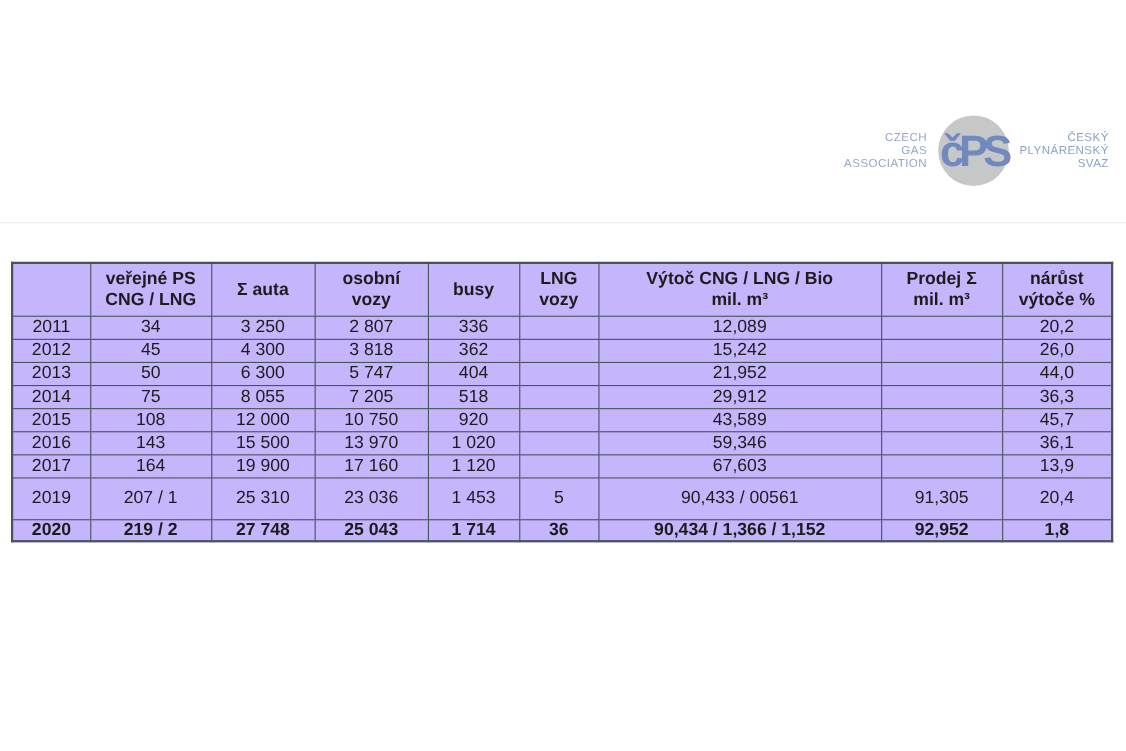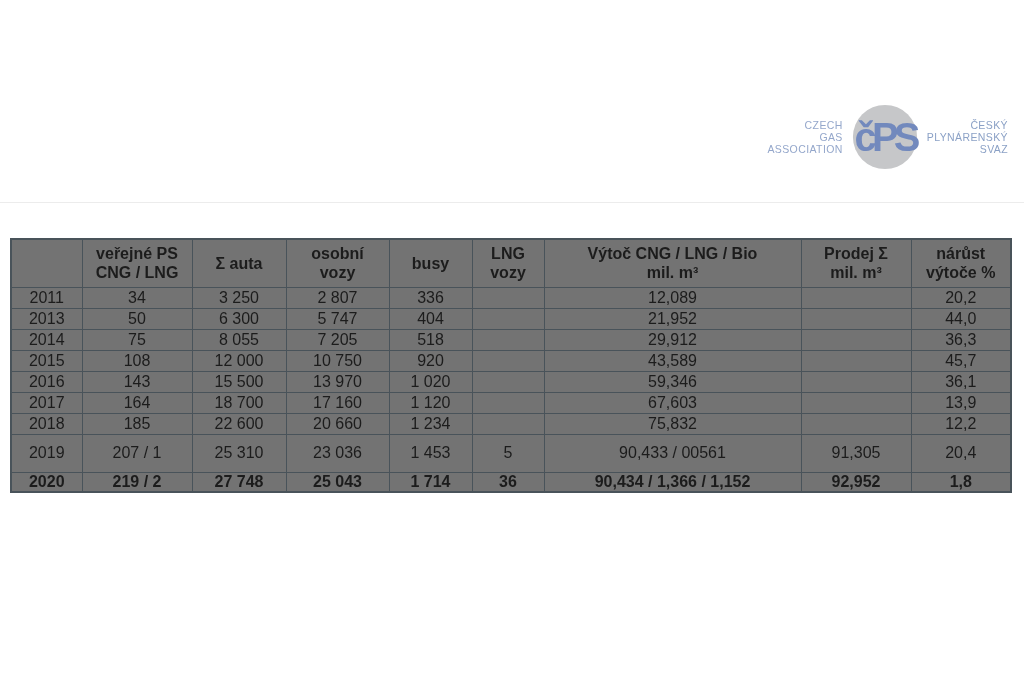--- a/index.html
+++ b/index.html
@@ -33,21 +33,21 @@
   }
   .logo-left { text-align: right; color: #94a7cb; font-size: 10.5px; line-height: 12px; letter-spacing: 0.4px; margin-left: 24px; }
   .logo-right { text-align: right; color: #8ba1c6; font-size: 10.5px; line-height: 12px; letter-spacing: 0.4px; }
   .logo-mark { width: 70px; height: 70px; flex: 0 0 auto; }
 
   
   table.data {
     position: absolute; left: 10px; top: 238px;
     width: 1000px;
     border-collapse: collapse; table-layout: fixed;
-    background: #737373;
+    background: #c4b5fd;
     border: 2px solid #49535a;
   }
   table.data th, table.data td {
     border: 1px solid #49535a;
     text-align: center; vertical-align: middle;
     font-size: 16px; color: #1c1c1c;
     padding: 0 2px; overflow: hidden;
   }
   table.data th { font-weight: bold; white-space: pre-line; line-height: 19px; }
   tr.r-head { height: 48px; }
@@ -119,20 +119,31 @@
         <td>34</td>
         <td>3 250</td>
         <td>2 807</td>
         <td>336</td>
         <td></td>
         <td>12,089</td>
         <td></td>
         <td>20,2</td>
       </tr>
       <tr class="r-sm">
+        <td>2012</td>
+        <td>45</td>
+        <td>4 300</td>
+        <td>3 818</td>
+        <td>362</td>
+        <td></td>
+        <td>15,242</td>
+        <td></td>
+        <td>26,0</td>
+      </tr>
+      <tr class="r-sm">
         <td>2013</td>
         <td>50</td>
         <td>6 300</td>
         <td>5 747</td>
         <td>404</td>
         <td></td>
         <td>21,952</td>
         <td></td>
         <td>44,0</td>
       </tr>
@@ -165,38 +176,27 @@
         <td>13 970</td>
         <td>1 020</td>
         <td></td>
         <td>59,346</td>
         <td></td>
         <td>36,1</td>
       </tr>
       <tr class="r-sm">
         <td>2017</td>
         <td>164</td>
-        <td>18 700</td>
+        <td>19 900</td>
         <td>17 160</td>
         <td>1 120</td>
         <td></td>
         <td>67,603</td>
         <td></td>
         <td>13,9</td>
-      </tr>
-      <tr class="r-sm">
-        <td>2018</td>
-        <td>185</td>
-        <td>22 600</td>
-        <td>20 660</td>
-        <td>1 234</td>
-        <td></td>
-        <td>75,832</td>
-        <td></td>
-        <td>12,2</td>
       </tr>
       <tr class="r-2019">
         <td>2019</td>
         <td>207 / 1</td>
         <td>25 310</td>
         <td>23 036</td>
         <td>1 453</td>
         <td class="va-top fs-lg">5</td>
         <td>90,433 / 00561</td>
         <td class="va-top">91,305</td>

